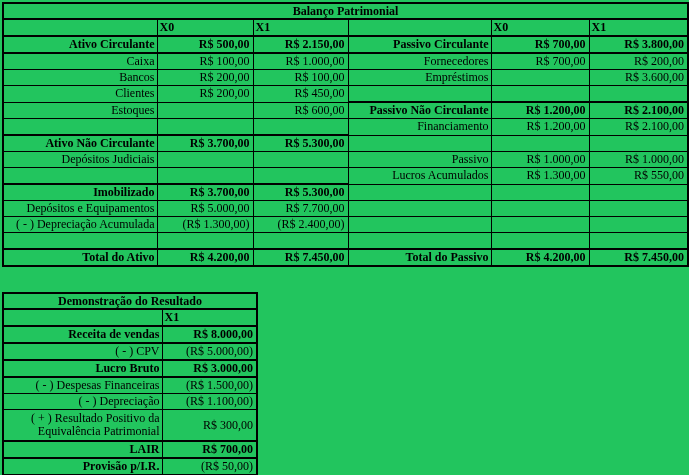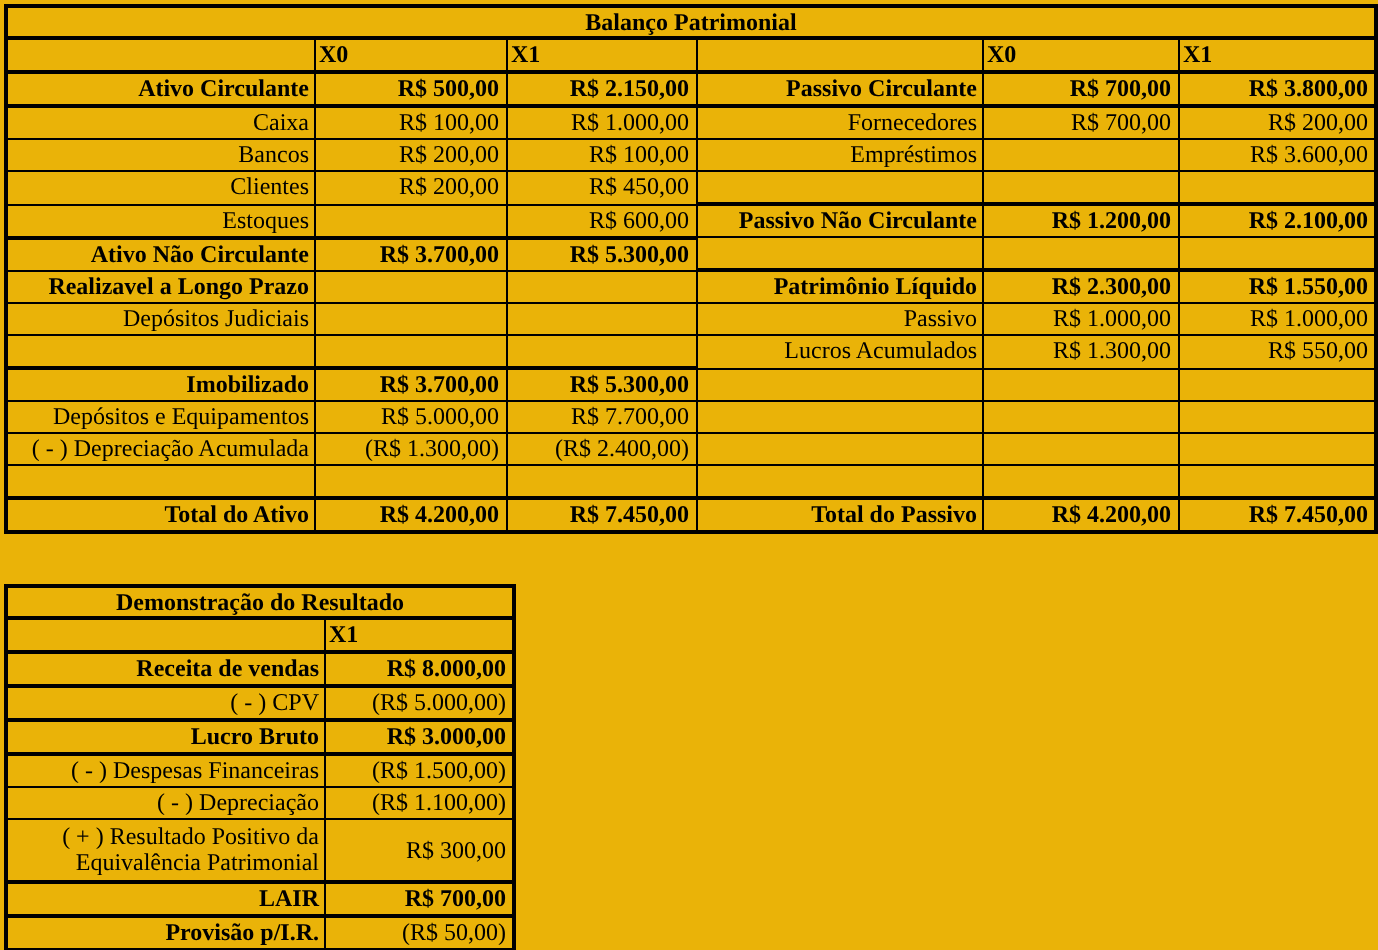--- a/index.html
+++ b/index.html
@@ -1,17 +1,17 @@
 <!DOCTYPE html>
 <html><head>
 <meta charset="utf-8">
 <style>
   html,body{margin:0;padding:0;background:#ffffff;}
   .page{
-    position:relative;width:689px;height:475px;background:#eab308;
+    position:relative;width:689px;height:475px;background:#22c55e;
     font-family:"Liberation Serif",serif;color:#000;box-sizing:border-box;
     padding:2px 0 0 2px;
   }
   table{border-collapse:collapse;table-layout:fixed;}
   table.bs{width:685px;border:2px solid #000;margin-bottom:25px;}
   table.dre{width:254px;border:2px solid #000;}
   td{
     border:1px solid #000;font-size:12px;line-height:13px;height:15px;
     padding:0 2px;overflow:hidden;white-space:nowrap;vertical-align:middle;
   }
@@ -88,34 +88,34 @@
         </tr>
         <tr>
           <td class="lbl">Estoques</td>
           <td class="val"></td>
           <td class="val">R$ 600,00</td>
           <td class="lbl b tt">Passivo Não Circulante</td>
           <td class="val b tt">R$ 1.200,00</td>
           <td class="val b tt">R$ 2.100,00</td>
         </tr>
         <tr>
+          <td class="lbl"></td>
+          <td class="val"></td>
+          <td class="val"></td>
+          <td class="lbl">Financiamento</td>
+          <td class="val">R$ 1.200,00</td>
+          <td class="val">R$ 2.100,00</td>
+        </tr>
+        <tr>
           <td class="lbl b tt">Ativo Não Circulante</td>
           <td class="val b tt">R$ 3.700,00</td>
           <td class="val b tt">R$ 5.300,00</td>
           <td class="lbl"></td>
           <td class="val"></td>
           <td class="val"></td>
-        </tr>
-        <tr>
-          <td class="lbl b">Realizavel a Longo Prazo</td>
-          <td class="val b"></td>
-          <td class="val b"></td>
-          <td class="lbl b tt">Patrimônio Líquido</td>
-          <td class="val b tt">R$ 2.300,00</td>
-          <td class="val b tt">R$ 1.550,00</td>
         </tr>
         <tr>
           <td class="lbl">Depósitos Judiciais</td>
           <td class="val"></td>
           <td class="val"></td>
           <td class="lbl">Passivo</td>
           <td class="val">R$ 1.000,00</td>
           <td class="val">R$ 1.000,00</td>
         </tr>
         <tr>

